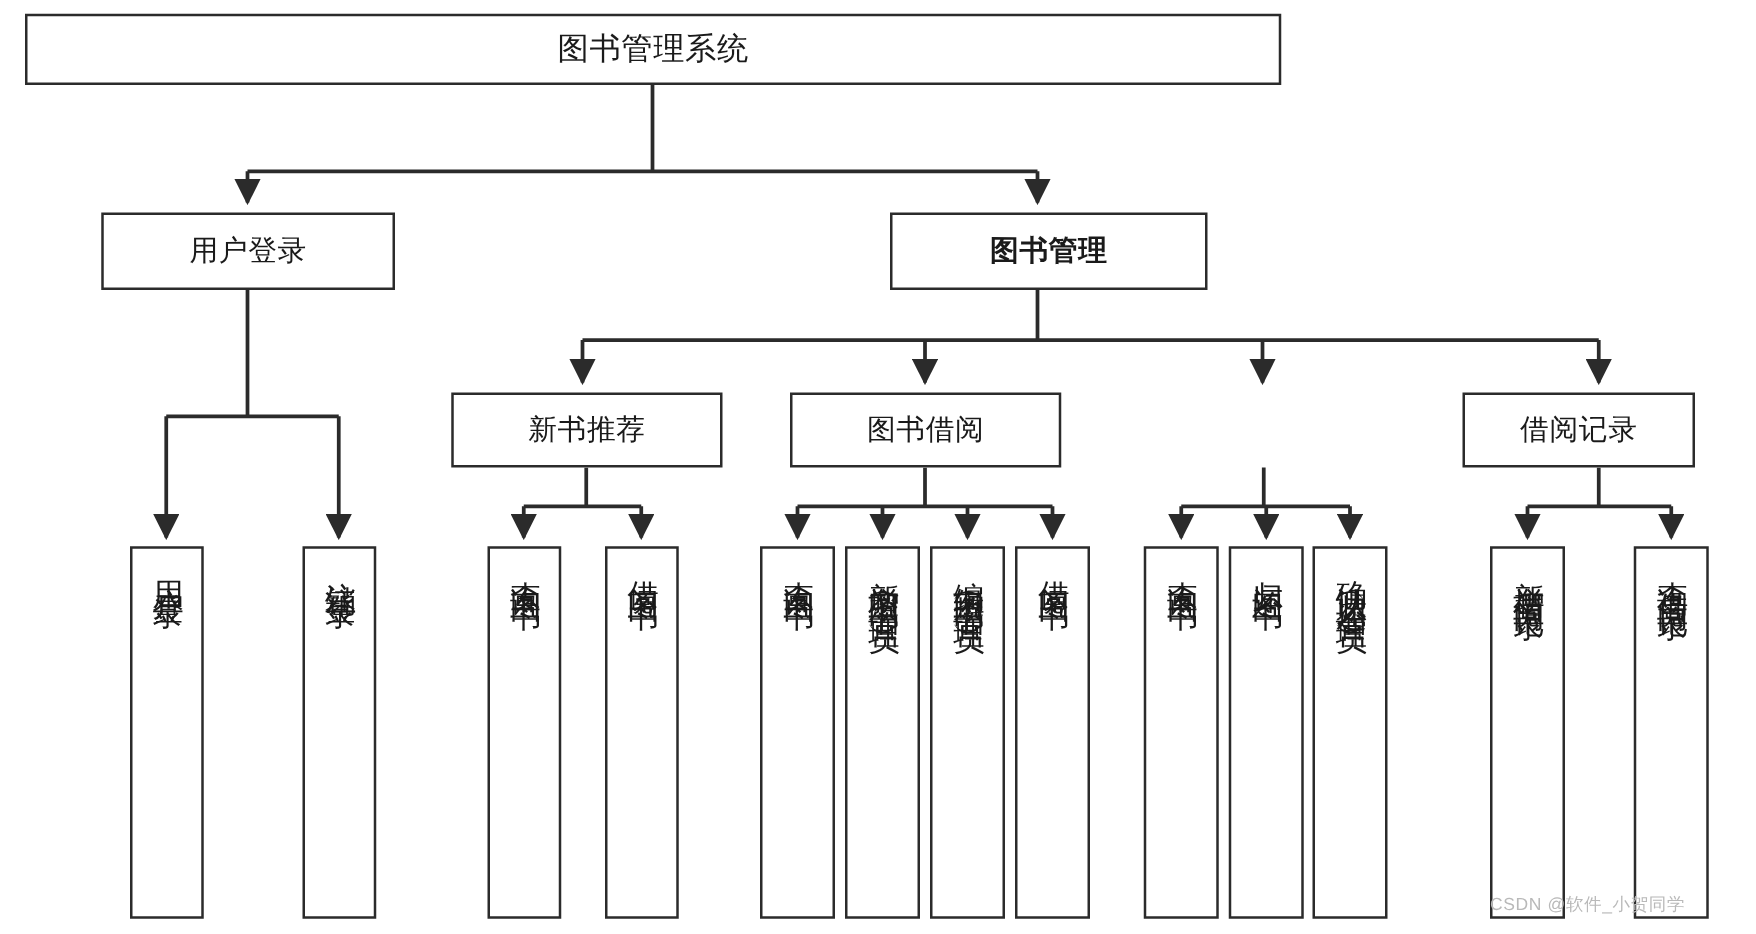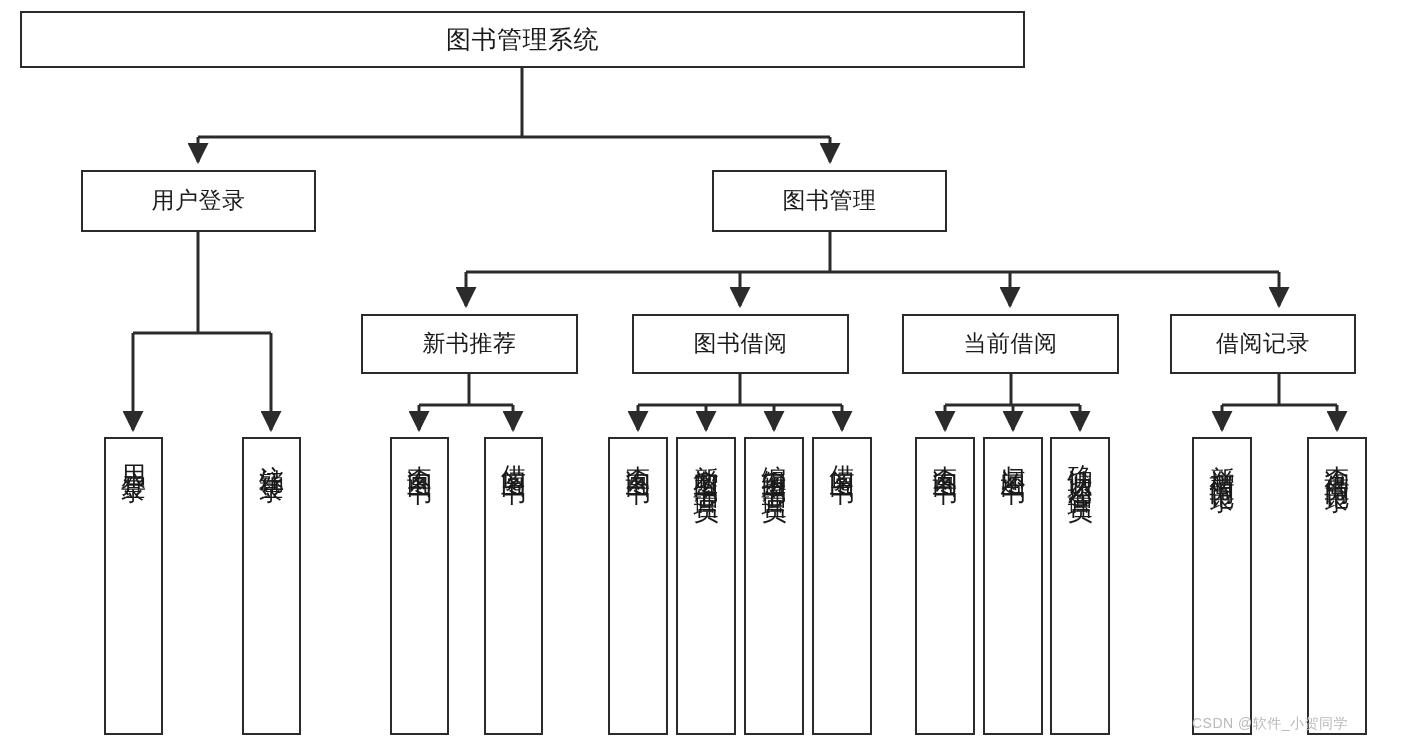--- a/index.html
+++ b/index.html
@@ -121,32 +121,29 @@
     </g>
   </svg>
 
   <div class="node horizontal" id="title-node" style="left:20px; top:11px; width:1005px; height:57px;">
     <span class="label">图书管理系统</span>
   </div>
 
   <div class="node horizontal" style="left:81px; top:170px; width:235px; height:62px;">
     <span class="label">用户登录</span>
   </div>
-  <div class="node horizontal" style="left:712px; top:170px; width:235px; height:62px;">
+  <div class="node horizontal" style="left:712px; top:170px; width:254px; height:62px;font-weight:bold;">
     <span class="label">图书管理</span>
   </div>
 
   <div class="node horizontal" style="left:632px; top:314px; width:217px; height:60px;">
     <span class="label">图书借阅</span>
   </div>
   <div class="node horizontal" style="left:361px; top:314px; width:217px; height:60px;">
     <span class="label">新书推荐</span>
-  </div>
-  <div class="node horizontal" style="left:902px; top:314px; width:217px; height:60px;">
-    <span class="label">当前借阅</span>
   </div>
   <div class="node horizontal" style="left:1170px; top:314px; width:186px; height:60px;">
     <span class="label">借阅记录</span>
   </div>
 
   <div class="node vertical" style="left:104px; top:437px; width:59px; height:298px;">
     <span class="label">用户登录</span>
   </div>
   <div class="node vertical" style="left:242px; top:437px; width:59px; height:298px;">
     <span class="label">注销登录</span>

